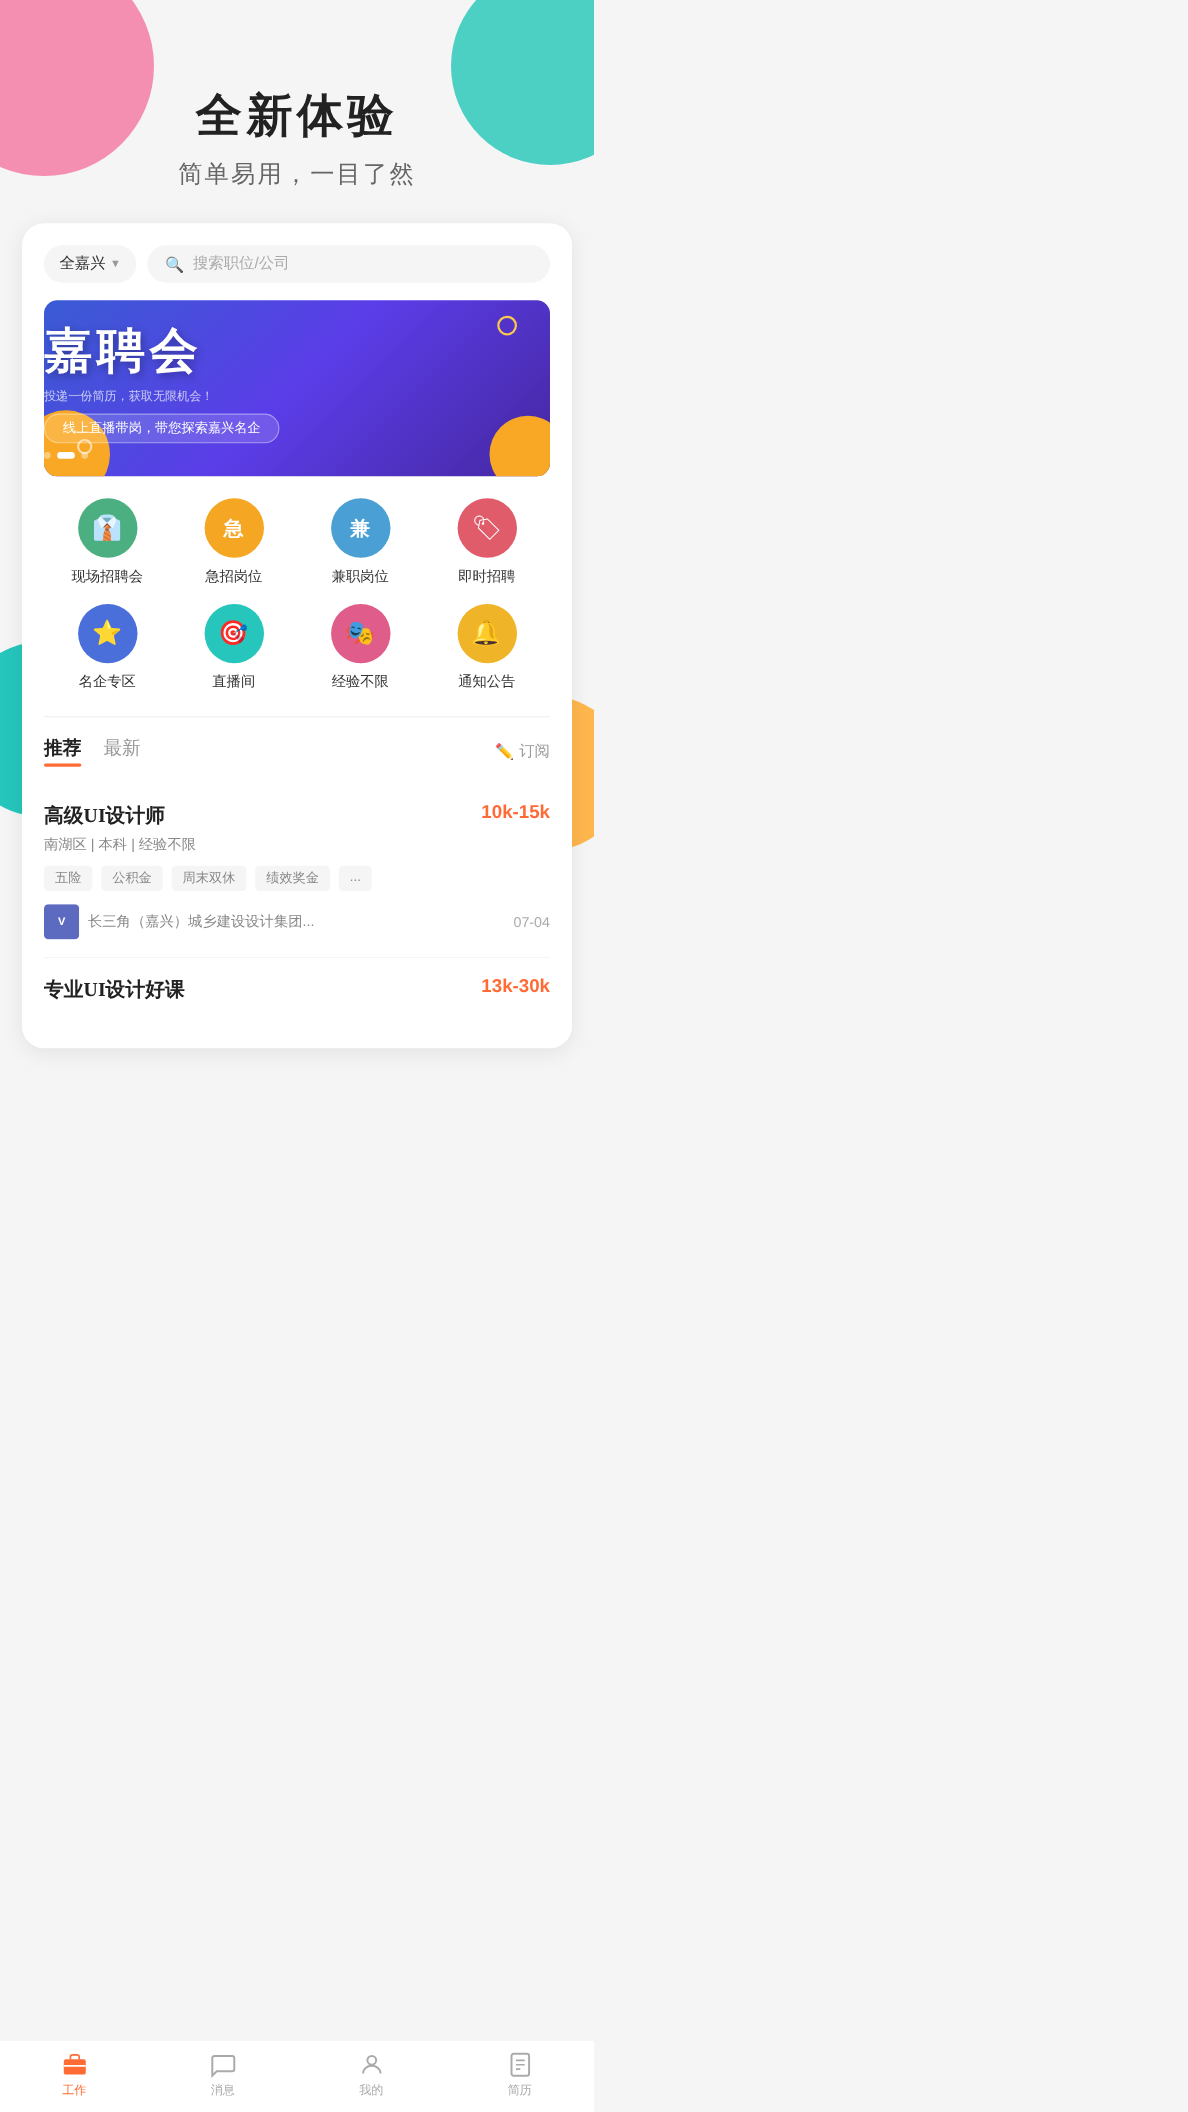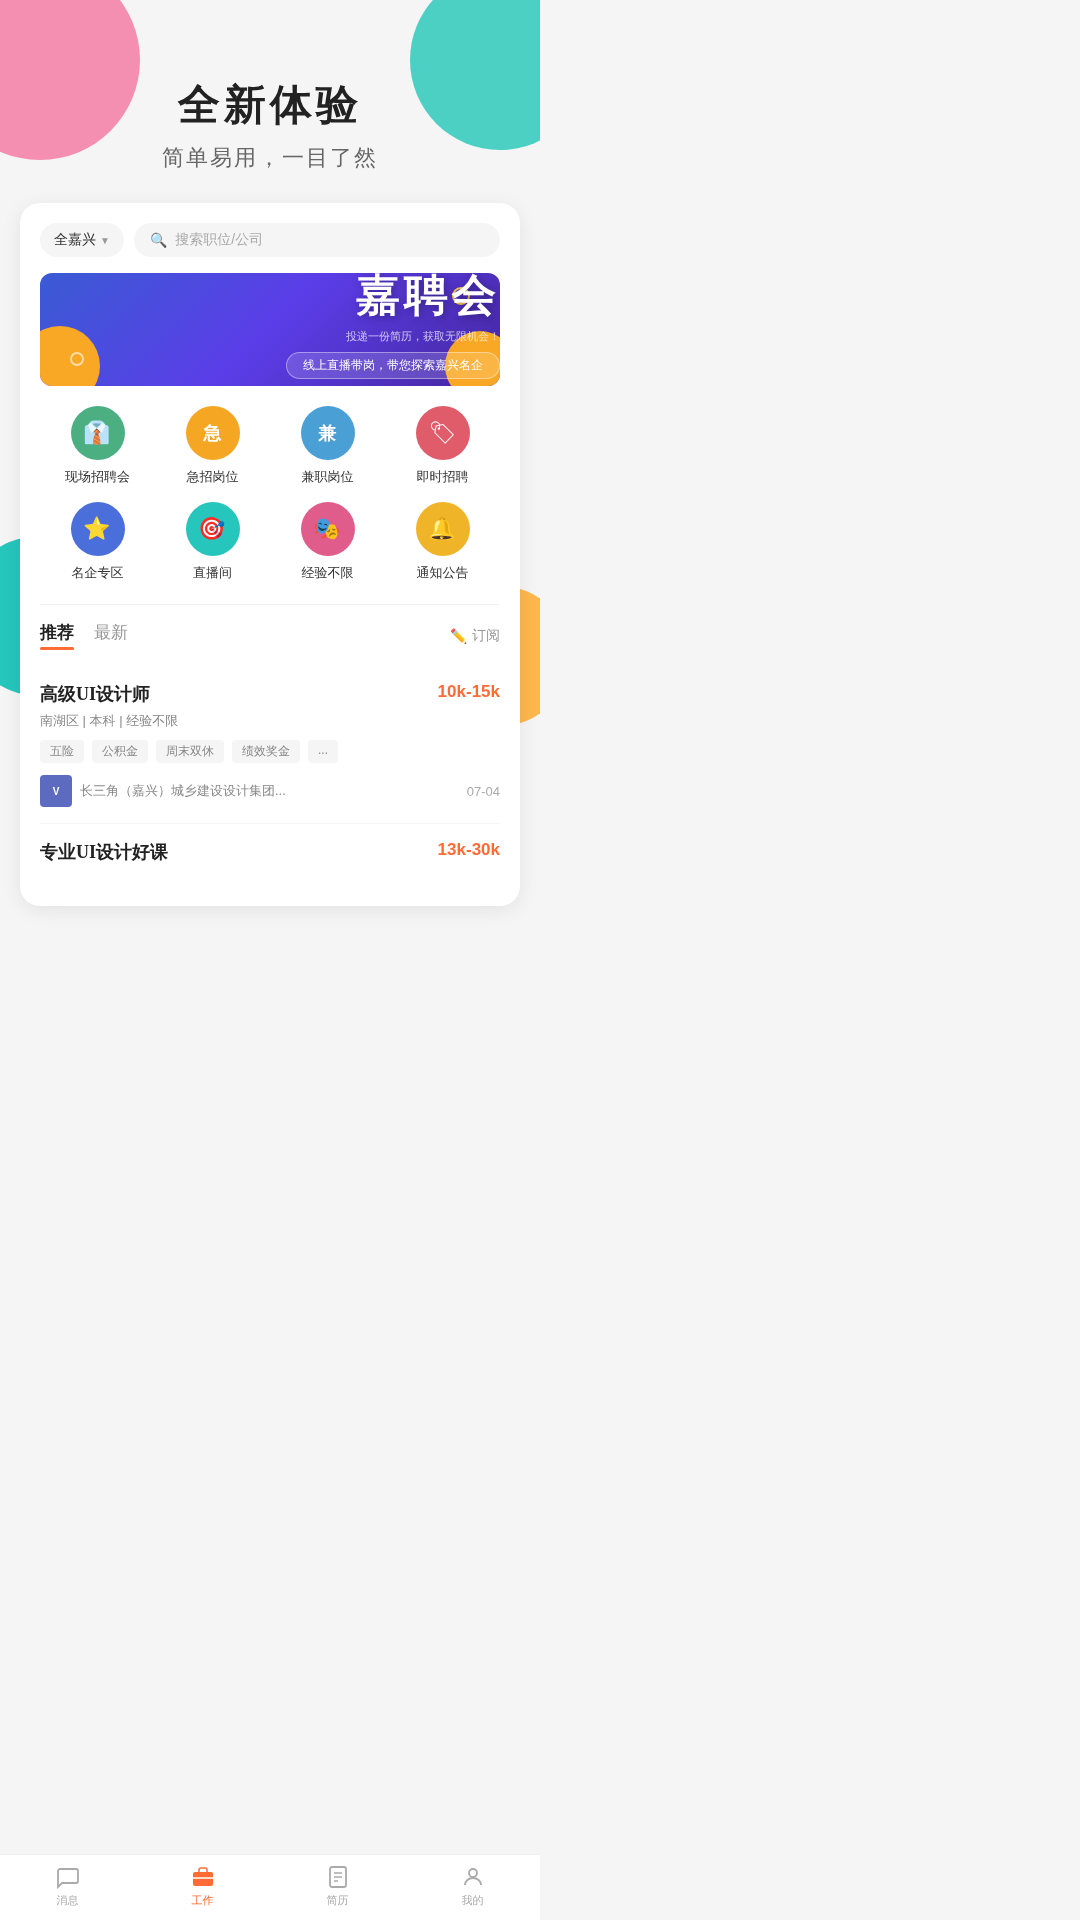--- a/index.html
+++ b/index.html
@@ -117,25 +117,25 @@
       color: #aaa;
       font-size: 14px;
     }
 
     
     .banner {
       border-radius: 12px;
       overflow: hidden;
       margin-bottom: 20px;
       background: linear-gradient(135deg, #3a5bd4 0%, #5b3de8 50%, #4527a0 100%);
-      height: 113px;
+      height: 160px;
       position: relative;
       display: flex;
       flex-direction: column;
-      align-items: flex-end;
+      align-items: flex-start;
       justify-content: center;
     }
     .banner-decoration-left {
       position: absolute;
       left: 0; bottom: 0;
       width: 80px; height: 80px;
       background: #f9a825;
       border-radius: 50%;
       transform: translate(-20px, 20px);
     }
@@ -524,41 +524,41 @@
     </div>
 
   </div>
 </div>
 
 <div class="page-spacer"></div>
 
 <div class="bottom-nav">
   <div class="nav-item">
     <svg width="24" height="24" viewBox="0 0 24 24" fill="none">
-      <path d="M4 4h16a2 2 0 0 1 2 2v10a2 2 0 0 1-2 2H6l-4 4V6a2 2 0 0 1 2-2z" stroke="#aaa" stroke-width="1.8" fill="none"></path>
-    </svg>
-    <span class="nav-label">消息</span>
-  </div>
-  <div class="nav-item">
-    <svg width="24" height="24" viewBox="0 0 24 24" fill="none">
       <rect x="2" y="7" width="20" height="14" rx="2" fill="#ff6b35"></rect>
       <path d="M8 7V5a2 2 0 0 1 2-2h4a2 2 0 0 1 2 2v2" stroke="#ff6b35" stroke-width="1.5" fill="none"></path>
       <line x1="2" y1="13" x2="22" y2="13" stroke="#fff" stroke-width="1.5"></line>
     </svg>
     <span class="nav-label active">工作</span>
+  </div>
+  <div class="nav-item">
+    <svg width="24" height="24" viewBox="0 0 24 24" fill="none">
+      <path d="M4 4h16a2 2 0 0 1 2 2v10a2 2 0 0 1-2 2H6l-4 4V6a2 2 0 0 1 2-2z" stroke="#aaa" stroke-width="1.8" fill="none"></path>
+    </svg>
+    <span class="nav-label">消息</span>
+  </div>
+  <div class="nav-item">
+    <svg width="24" height="24" viewBox="0 0 24 24" fill="none">
+      <circle cx="12" cy="8" r="4" stroke="#aaa" stroke-width="1.8"></circle>
+      <path d="M4 20c0-4 3.6-7 8-7s8 3 8 7" stroke="#aaa" stroke-width="1.8" fill="none"></path>
+    </svg>
+    <span class="nav-label">我的</span>
   </div>
   <div class="nav-item">
     <svg width="24" height="24" viewBox="0 0 24 24" fill="none">
       <rect x="4" y="2" width="16" height="20" rx="2" stroke="#aaa" stroke-width="1.8"></rect>
       <line x1="8" y1="8" x2="16" y2="8" stroke="#aaa" stroke-width="1.5"></line>
       <line x1="8" y1="12" x2="16" y2="12" stroke="#aaa" stroke-width="1.5"></line>
       <line x1="8" y1="16" x2="12" y2="16" stroke="#aaa" stroke-width="1.5"></line>
     </svg>
     <span class="nav-label">简历</span>
   </div>
-  <div class="nav-item">
-    <svg width="24" height="24" viewBox="0 0 24 24" fill="none">
-      <circle cx="12" cy="8" r="4" stroke="#aaa" stroke-width="1.8"></circle>
-      <path d="M4 20c0-4 3.6-7 8-7s8 3 8 7" stroke="#aaa" stroke-width="1.8" fill="none"></path>
-    </svg>
-    <span class="nav-label">我的</span>
-  </div>
 </div>
 
 </body></html>

